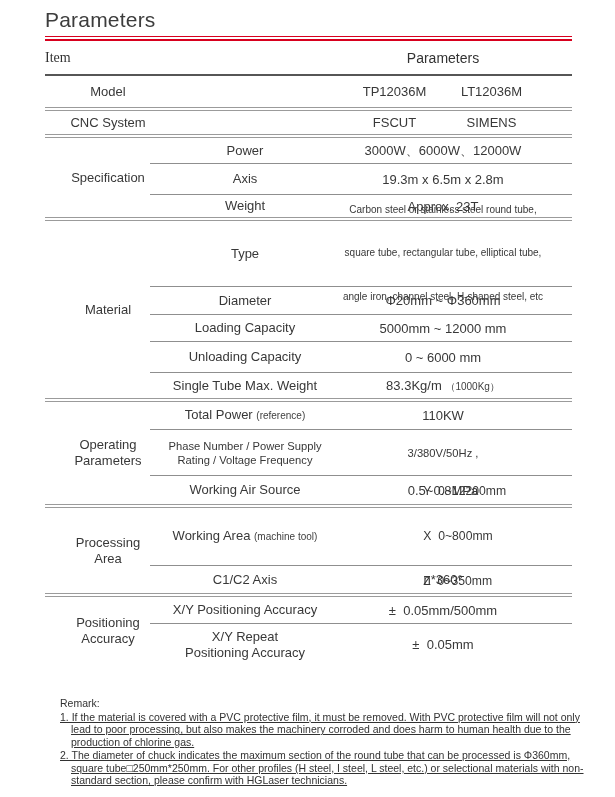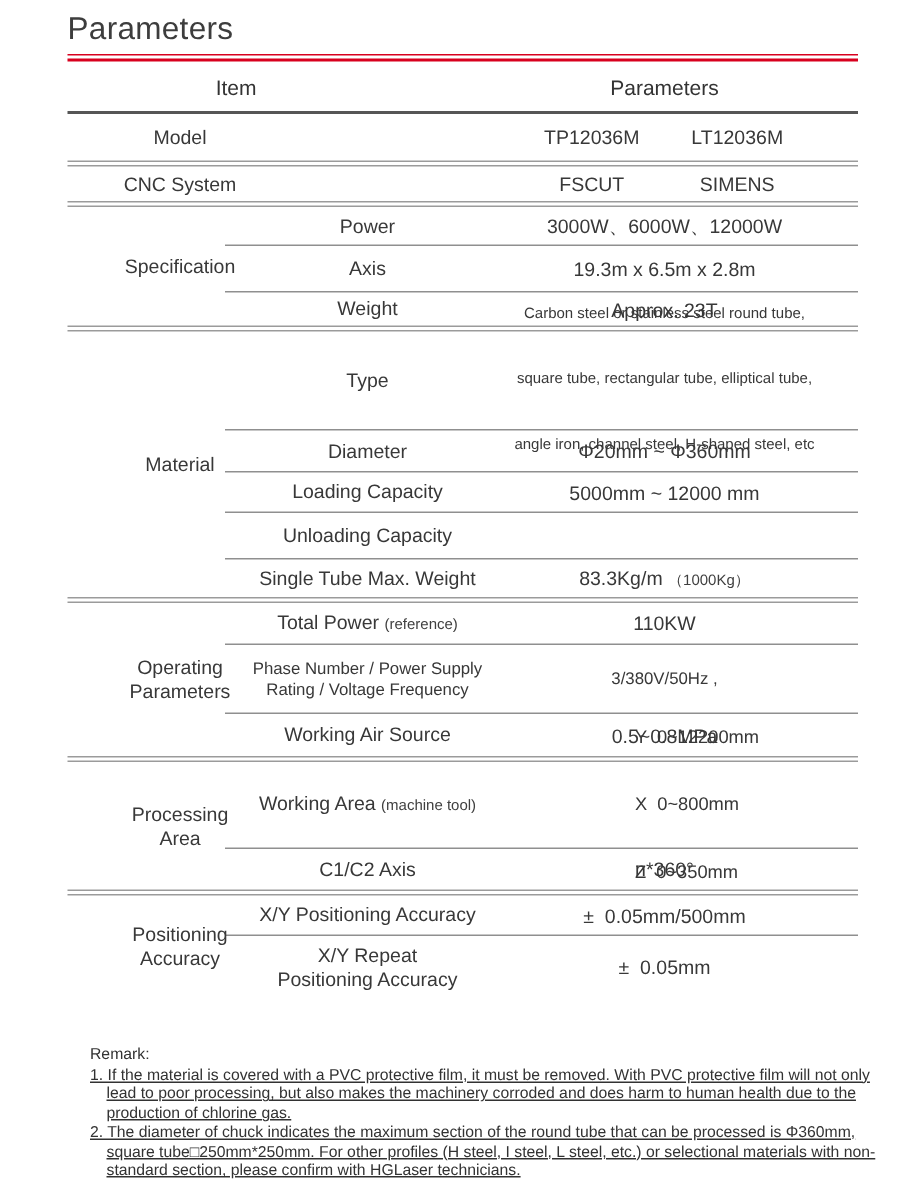--- a/index.html
+++ b/index.html
@@ -4,26 +4,26 @@
 <style>
   html,body { margin:0; padding:0; background:#ffffff; }
   body { font-family: "Liberation Sans", "DejaVu Sans", sans-serif; color:#3a3a3a; }
   .page { width:615px; height:797px; box-sizing:border-box; padding:8px 0 0 45px; overflow:hidden; background:#fff; }
 
   .title { font-size:21px; font-weight:400; color:#3d3d3d; margin:0; line-height:24px; letter-spacing:0.2px; }
   .red-rule { width:527px; margin-top:4px; height:2px; border-top:1px solid #d8001e; border-bottom:2px solid #d8001e; }
 
   .tbl { width:527px; }
   .thead { display:flex; align-items:center; height:33px; border-bottom:2px solid #565656; font-size:14px; color:#333; }
-  .h-item { width:126px; text-align:right; }
+  .h-item { width:126px; text-align:left;font-family:Liberation Serif, serif; }
   .h-params { width:246px; margin-left:149px; text-align:center; }
 
   .section { position:relative; border-bottom:4px double #9b9b9b; }
   .section.last { border-bottom:none; }
-  .cat { position:absolute; left:12px; top:0; height:100%; width:126px; display:flex; flex-direction:column; align-items:center; justify-content:center; font-size:13px; line-height:16px; color:#383838; }
+  .cat { position:absolute; left:0; top:0; height:100%; width:126px; display:flex; flex-direction:column; align-items:center; justify-content:center; font-size:13px; line-height:16px; color:#383838; }
   .rows { margin-left:105px; }
   .rows .row + .row { border-top:1px solid #8f8f8f; }
   .row { display:flex; align-items:center; }
   .sub { flex:0 0 190px; text-align:center; font-size:13px; line-height:16px; color:#383838; }
   .value { flex:0 0 246px; margin-left:-20px; text-align:center; font-size:13px; color:#383838; white-space:pre; }
   .value .ln, .sub .ln { display:block; white-space:pre; }
   .pa { display:inline-block; width:144px; text-align:center; vertical-align:top; }
   .pb { display:inline-block; width:144px; margin-left:-47px; text-align:center; vertical-align:top; }
   .small-note { font-size:10px; color:#3f3f3f; }
   .type-val { font-size:10px; line-height:14.5px; white-space:pre; }
@@ -101,20 +101,21 @@
         <div class="row" style="height:27px">
           <div class="sub">Diameter</div>
           <div class="value">Φ20mm ~ Φ360mm</div>
         </div>
         <div class="row" style="height:26px">
           <div class="sub">Loading Capacity</div>
           <div class="value">5000mm ~ 12000 mm</div>
         </div>
         <div class="row" style="height:30px">
           <div class="sub">Unloading Capacity</div>
+          <div class="value">0 ~ 6000 mm</div>
         </div>
         <div class="row" style="height:25px">
           <div class="sub">Single Tube Max. Weight</div>
           <div class="value"><span>83.3Kg/m</span> <span class="small-note">（1000Kg）</span></div>
         </div>
       </div>
     </div>
 
     <div class="section">
       <div class="cat">

